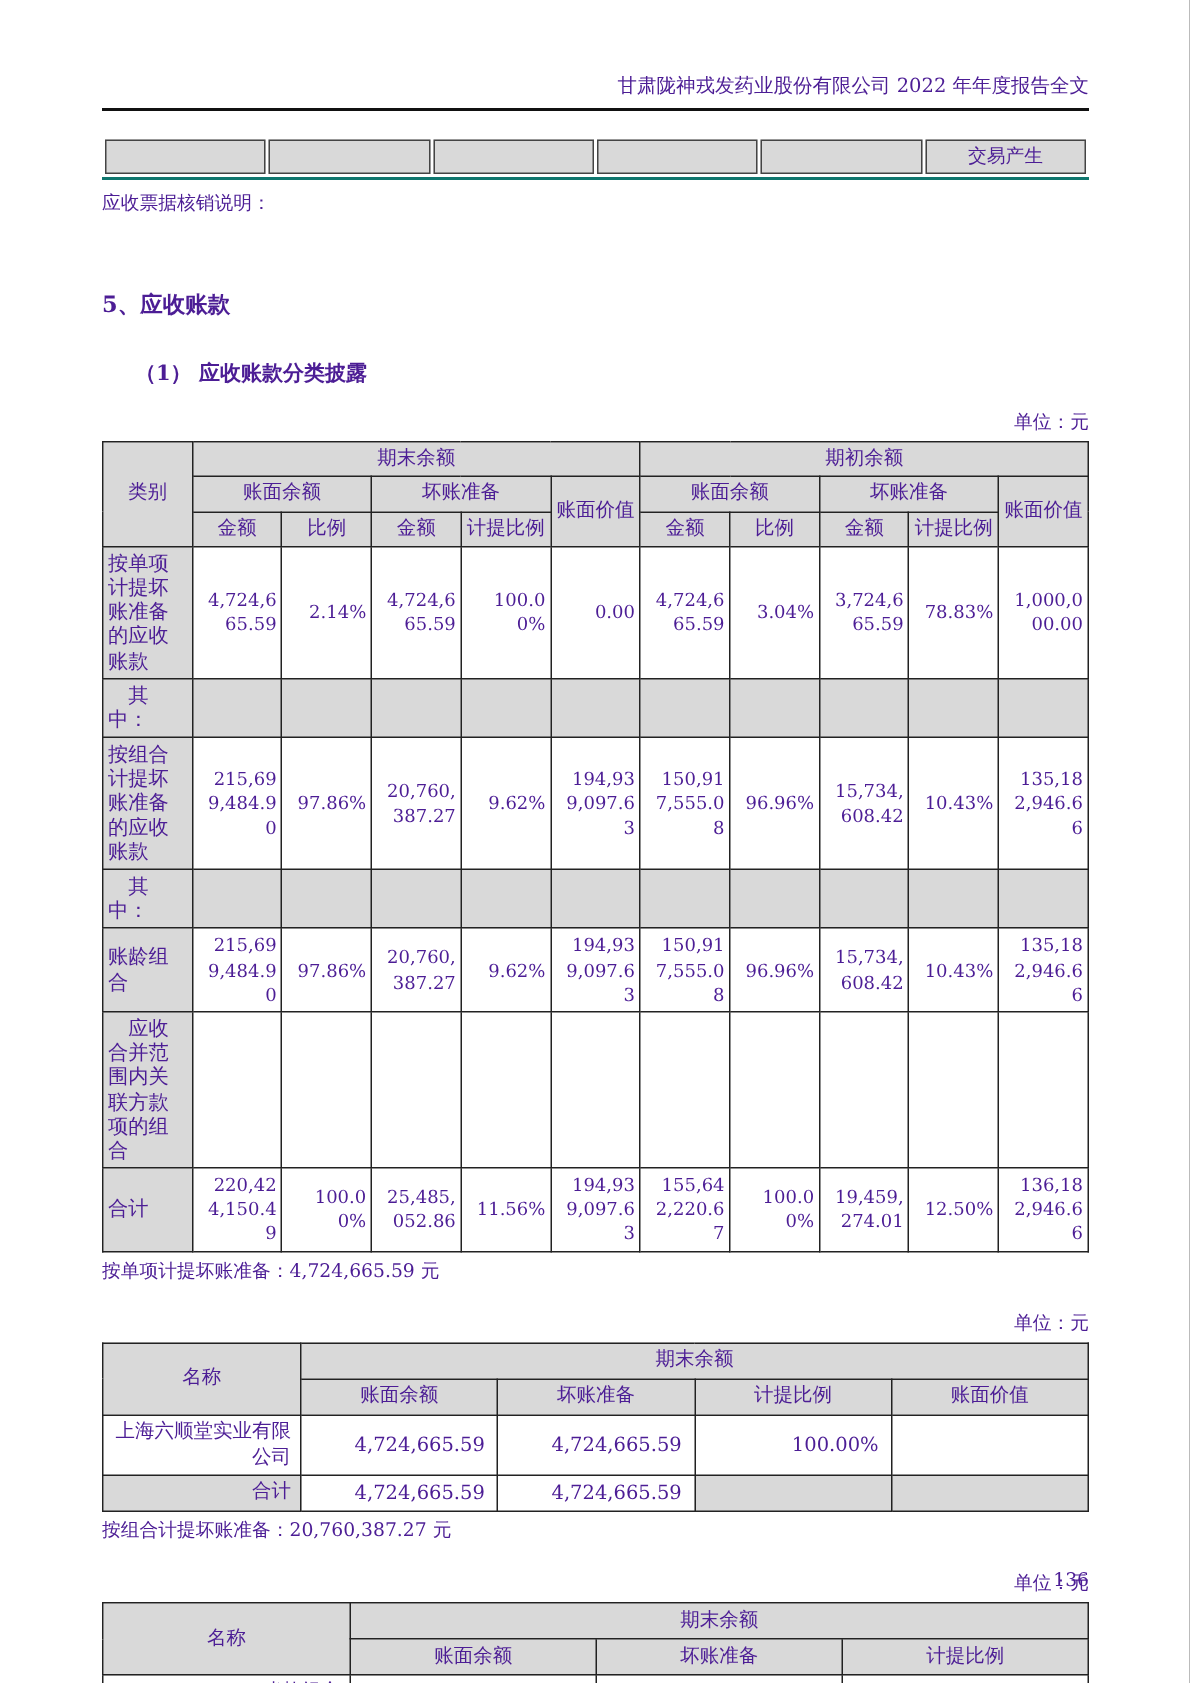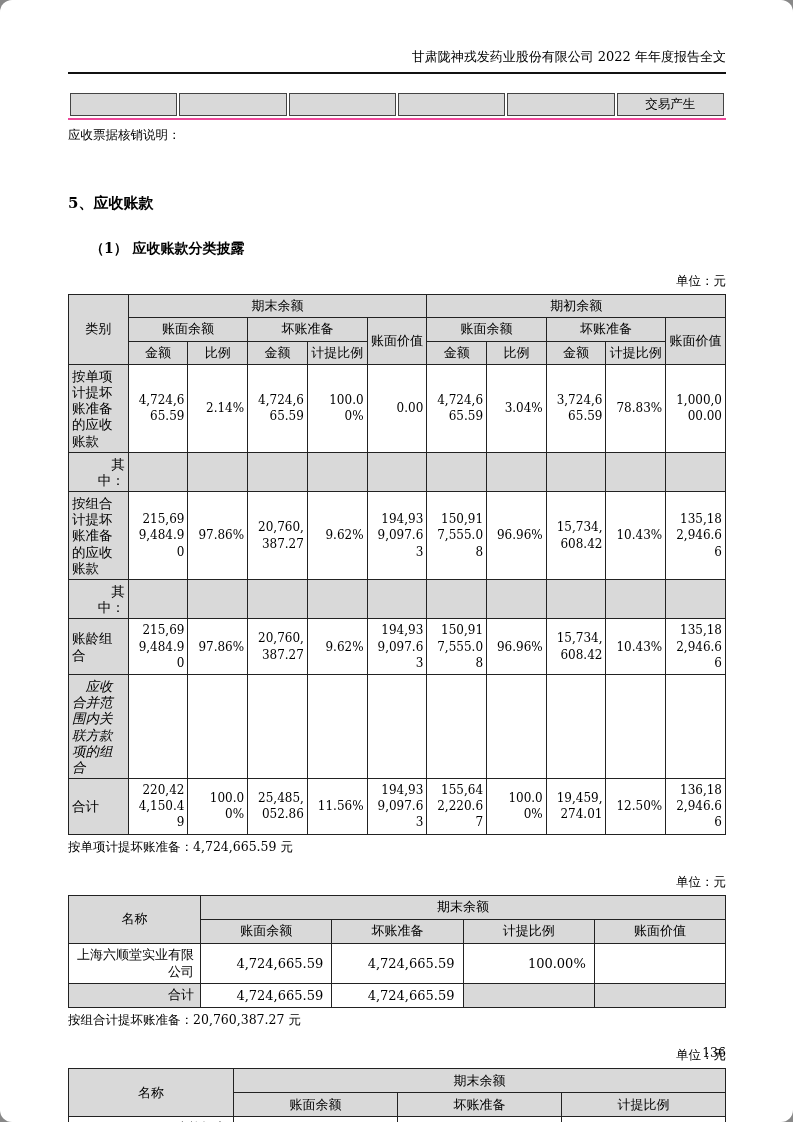--- a/index.html
+++ b/index.html
@@ -3,41 +3,40 @@
 <meta charset="utf-8">
 <style>
   * { box-sizing: border-box; margin: 0; padding: 0; }
   html, body { background: #888; }
   .page {
     width: 793px; height: 1122px;
     background: #ffffff;
     margin: 0 auto;
     position: relative;
     font-family: "DejaVu Serif", "Liberation Serif", serif;
-    color: #000000;
+    color: #4c1d95;
     overflow: hidden;
-    border-radius: 12px;
   }
   .content { padding: 48px 67px 0 68px; }
 
   .doc-header {
     text-align: right;
     font-size: 13px;
     padding-bottom: 6px;
     border-bottom: 2.5px solid #111;
   }
 
   
   .stub {
     width: 100%;
     border-collapse: separate;
     border-spacing: 2px;
     table-layout: fixed;
     margin-top: 17px;
-    border-bottom: 2px solid #ec4899;
+    border-bottom: 2px solid #0f766e;
   }
   .stub td {
     background: #d9d9d9;
     border: 1px solid #444;
     height: 23px;
     font-size: 12.5px;
     text-align: center;
     padding: 1px 2px;
   }
 
@@ -76,22 +75,22 @@
     word-break: break-all;
   }
   .num {
     text-align: right;
     font-size: 12px;
     padding: 3px 3px;
     line-height: 1.35;
     word-break: break-all;
   }
   .g { background: #d9d9d9; }
-  tr.subrow td { height: 29px; text-align: right; }
-  tr.emptyrow td { height: 90px; font-style: italic; }
+  tr.subrow td { height: 29px; }
+  tr.emptyrow td { height: 90px; }
 
   .fn { font-size: 12.5px; margin-top: 4px; }
 
   
   table.t2 td.name {
     font-size: 13px;
     text-align: right;
     padding: 3px 6px;
     line-height: 1.3;
     word-break: break-all;

